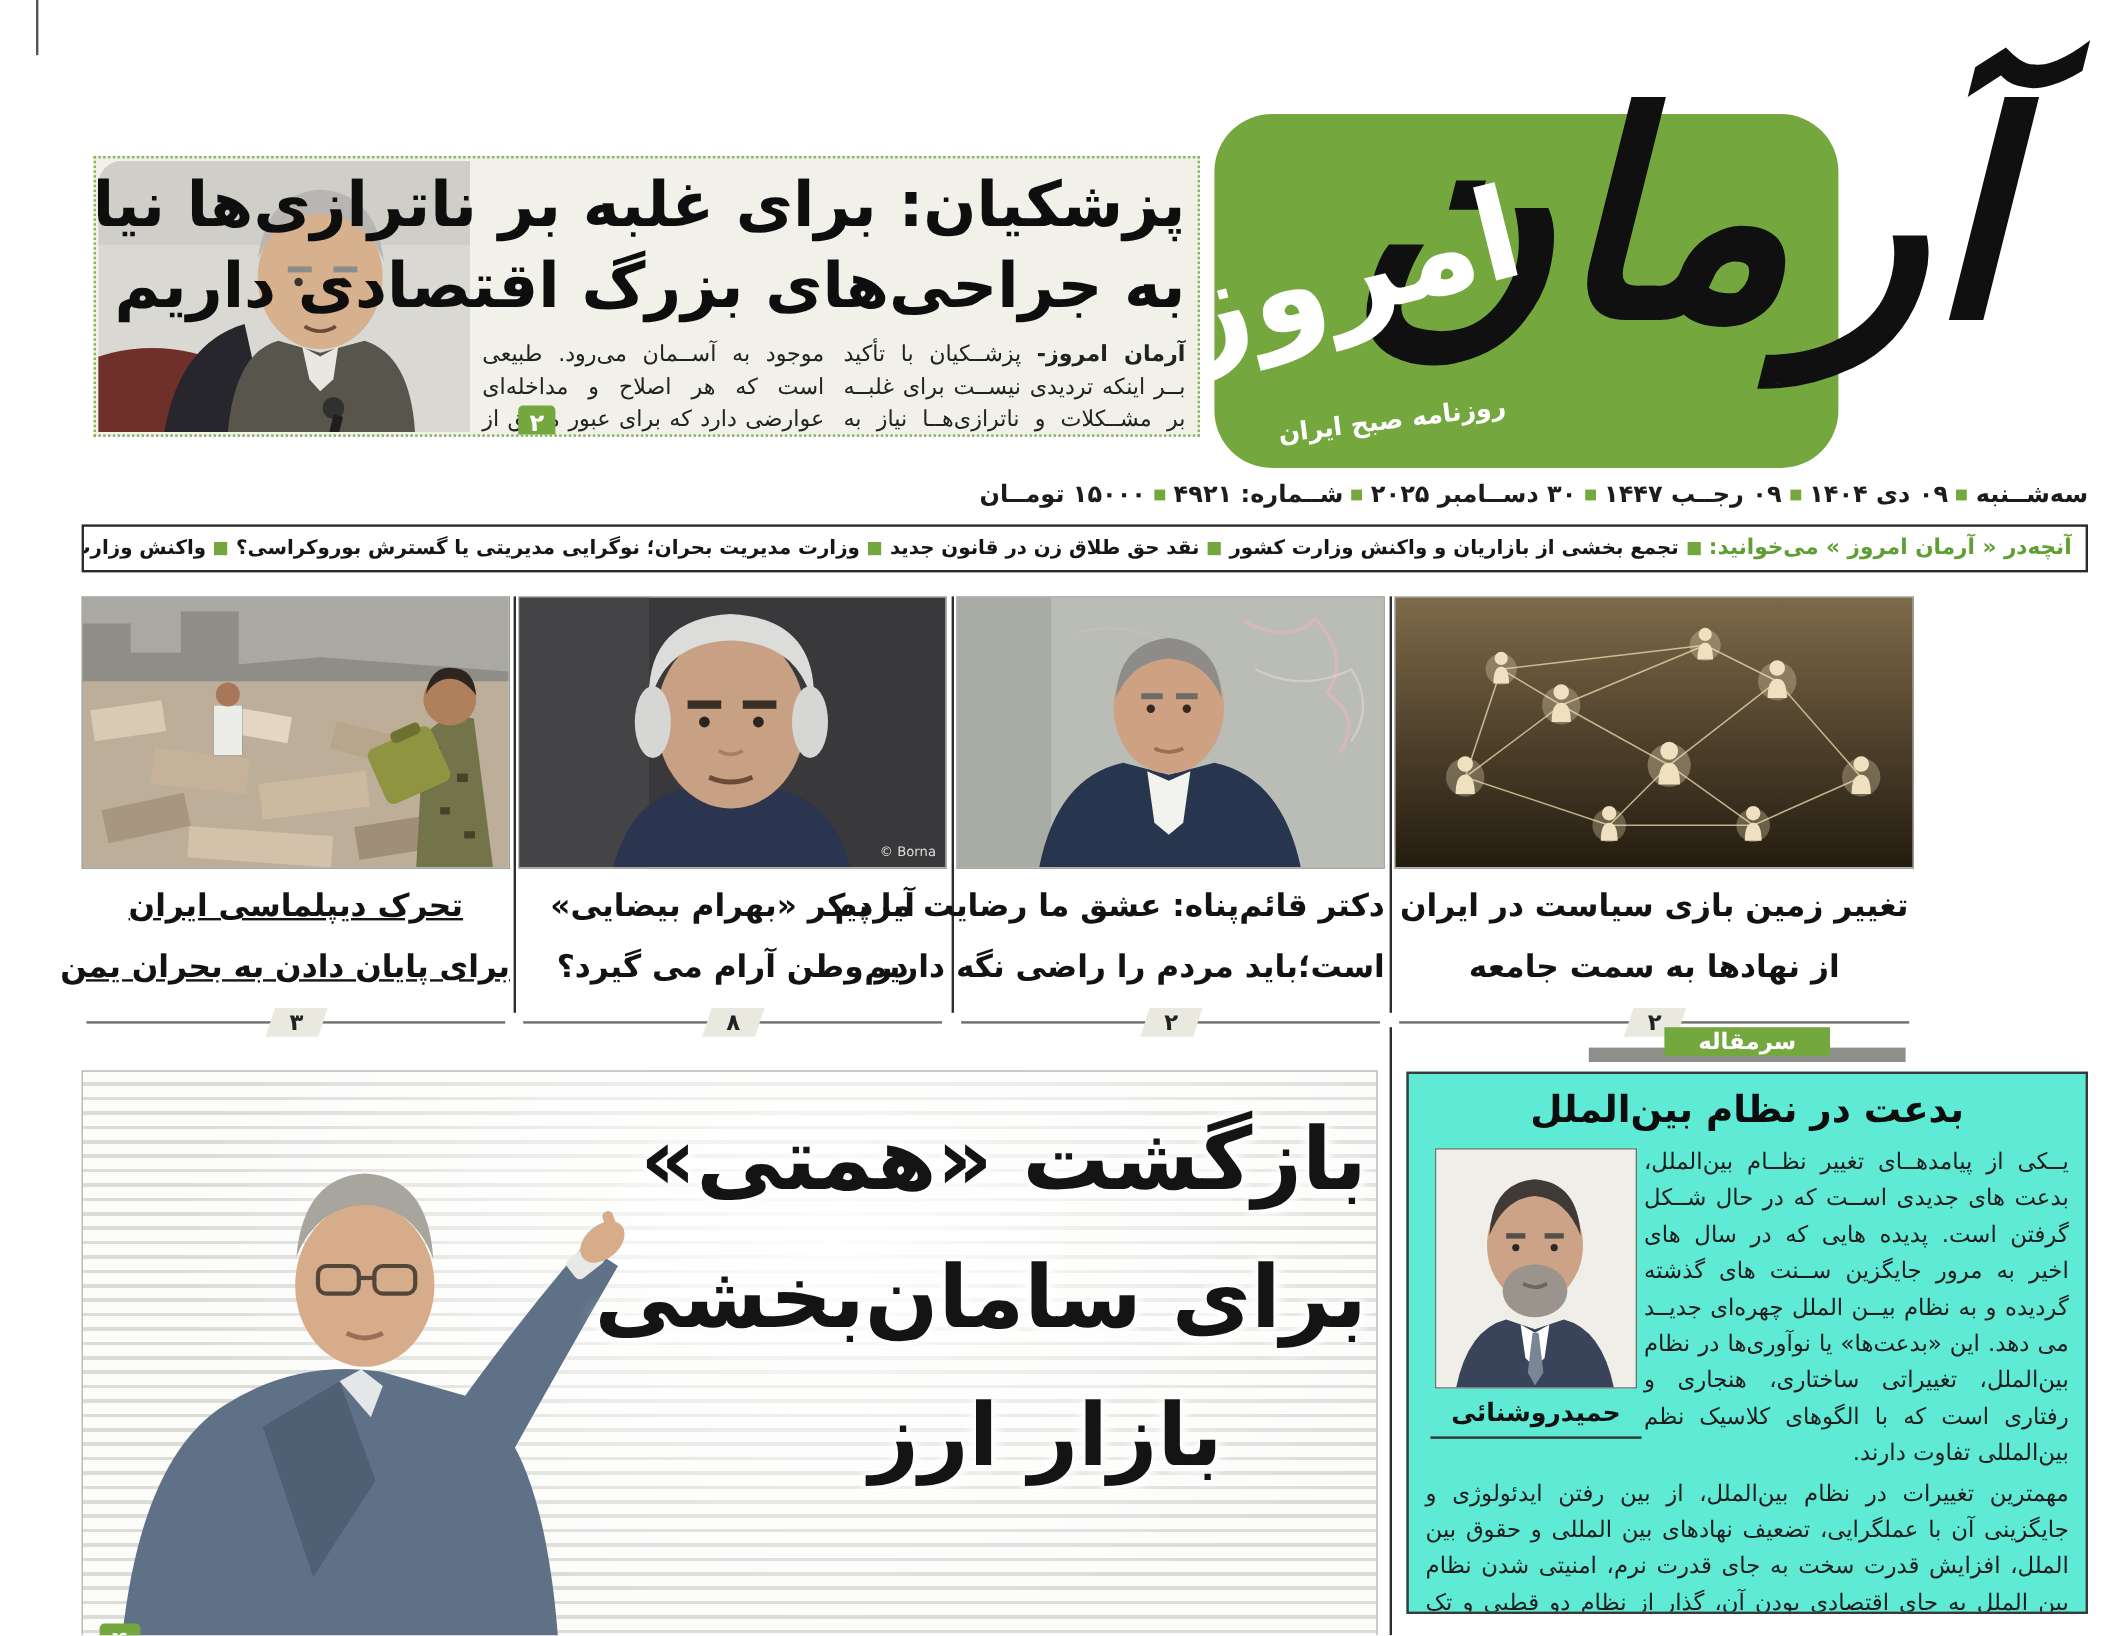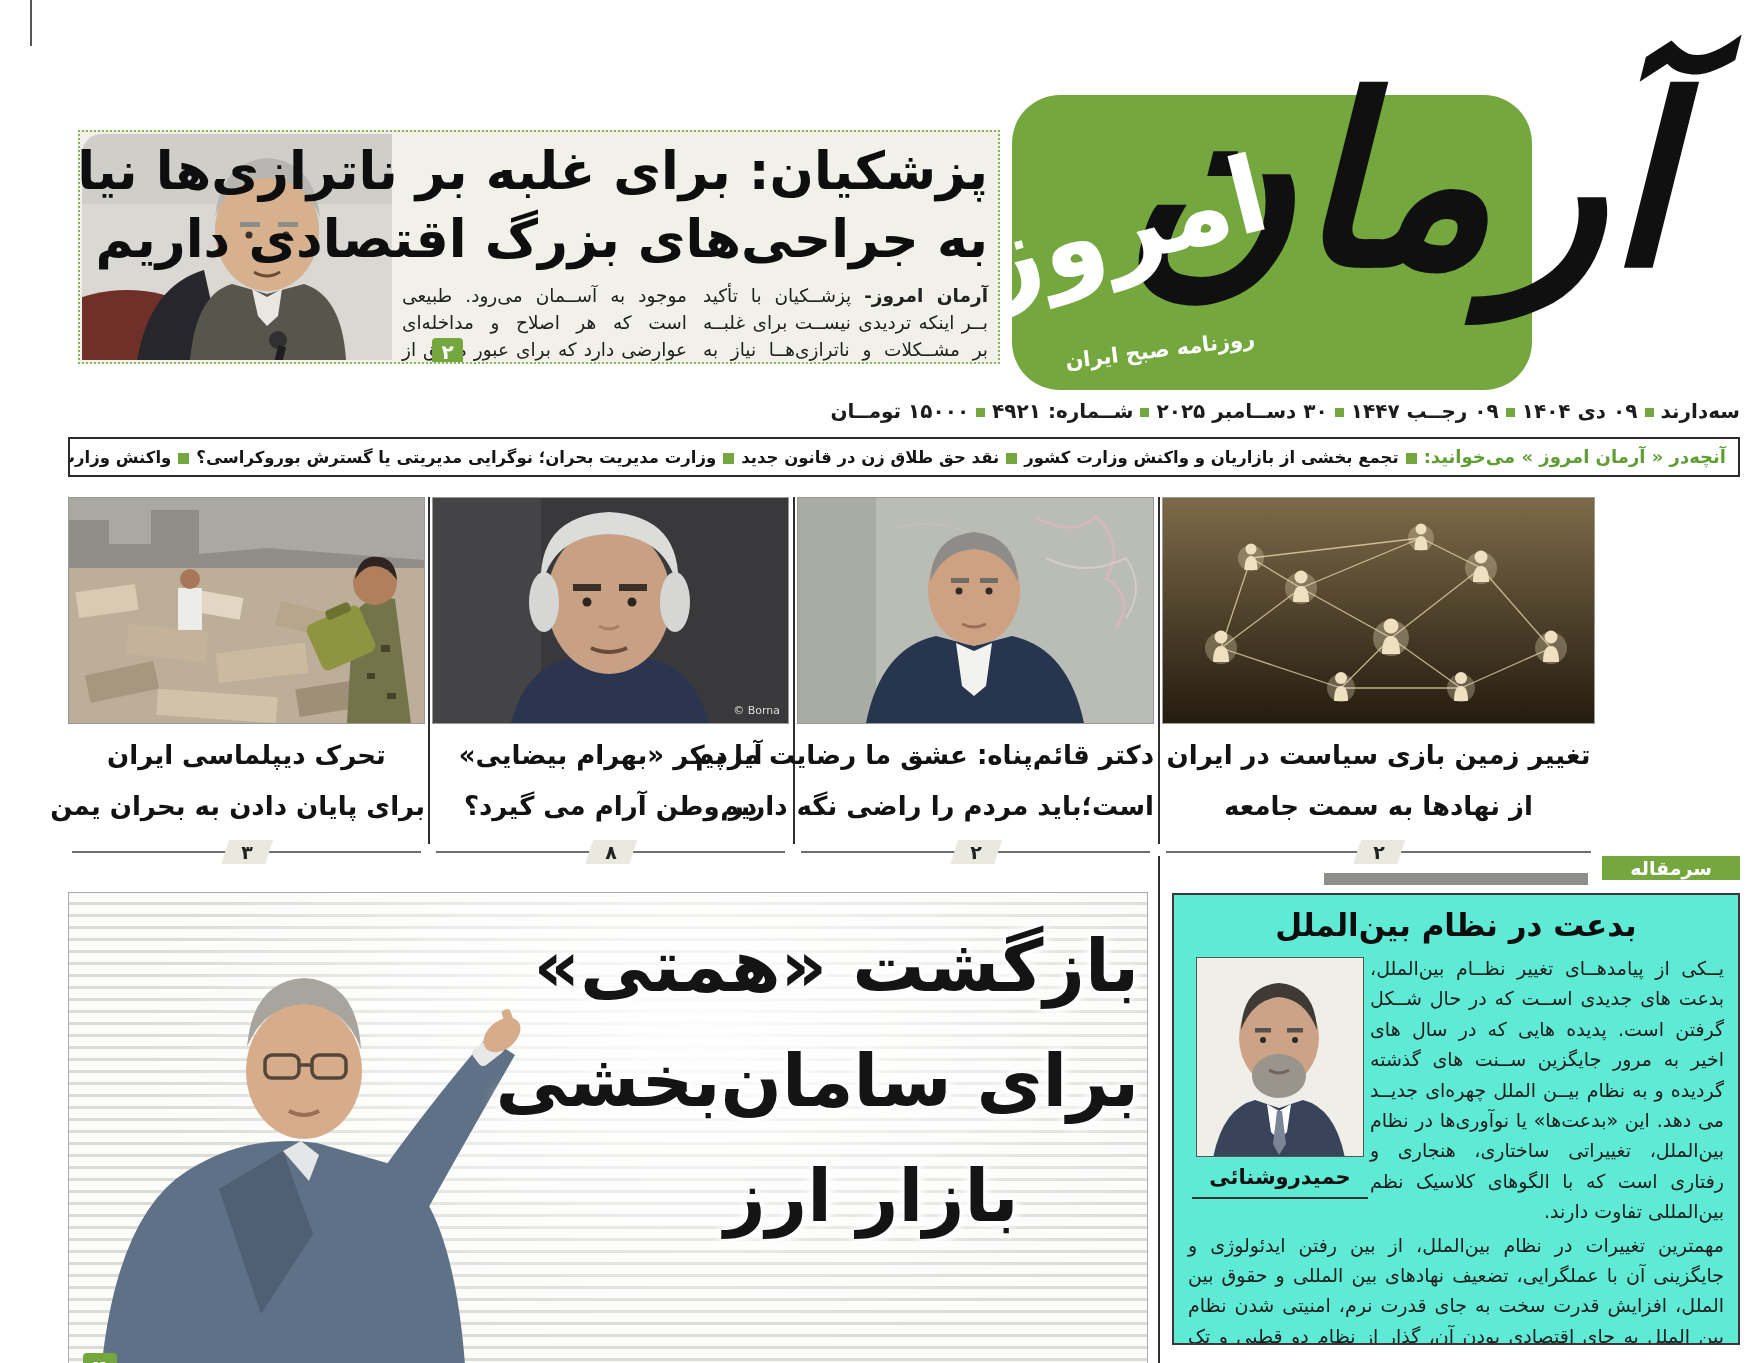--- a/index.html
+++ b/index.html
@@ -42,21 +42,21 @@
 
   
   .ticker{position:absolute;left:68px;top:437px;width:1672px;height:40px;box-sizing:border-box;
           border:2px solid #2b2b2b;line-height:36px;padding:0 12px;white-space:nowrap;
           overflow:hidden;font-weight:bold;font-size:16.5px;background:#fff;}
   .ticker-label{color:#5f9e33;font-size:18px;}
   .ticker .sq{width:11px;height:11px;}
 
   
   .teaser{position:absolute;top:497px;height:352px;}
-  .t1{left:68px;width:357px;} .t2{left:432px;width:357px;}
+  .t1{left:68px;width:357px;text-decoration:underline;} .t2{left:432px;width:357px;}
   .t3{left:797px;width:357px;} .t4{left:1162px;width:433px;}
   .teaser-photo{position:relative;width:100%;height:227px;border:1px solid #9a9a94;
                 box-sizing:border-box;overflow:hidden;background:#ccc;}
   .photo-credit{position:absolute;right:8px;bottom:6px;color:#ddd;font-size:11px;direction:ltr;}
   .teaser-caption{margin-top:12px;text-align:center;font-size:26px;font-weight:bold;
                   line-height:1.5;white-space:nowrap;color:#131313;}
   .teaser-foot{position:relative;margin-top:12px;height:30px;}
   .rule{position:absolute;left:4px;right:4px;top:13px;border-top:2px solid #6e6e6a;}
   .pagenum{position:absolute;left:50%;top:2px;transform:translateX(-50%) skewX(-18deg);
            background:#e9e9e0;padding:1px 16px;}
@@ -72,21 +72,21 @@
                 radial-gradient(ellipse at 58% 28%, rgba(255,255,255,.95), rgba(255,255,255,0) 62%),
                 repeating-linear-gradient(180deg,#fcfcfb 0px,#fcfcfb 9px,#dcdcd7 9px,#dcdcd7 12px);}
   .main-man{position:absolute;left:0;bottom:0;width:460px;height:507px;}
   .main-headline{position:absolute;left:535px;top:16px;width:535px;text-align:center;
                  font-size:72px;font-weight:bold;line-height:1.6;color:#141414;white-space:nowrap;
                  text-shadow:0 0 18px #fff,0 0 12px #fff,0 0 8px #fff,2px 2px 10px #fff;}
   .main-badge{position:absolute;left:14px;bottom:12px;width:34px;height:31px;line-height:31px;font-size:22px;}
 
   
   .editorial{position:absolute;left:1172px;top:856px;width:568px;height:507px;}
-  .ed-tab-wrap{position:relative;height:34px;}
+  .ed-tab-wrap{text-align:center;position:relative;height:34px;}
   .ed-tab{display:inline-block;background:#74a83e;color:#fff;font-weight:bold;
           font-size:19px;padding:1px 28px;position:relative;z-index:2;}
   .ed-bar{height:12px;background:#8e8e8a;width:264px;margin:-7px auto 0;position:relative;z-index:1;}
   .ed-box{border:2px solid #3a3a3a;margin-top:3px;padding:8px 14px;height:452px;
           box-sizing:border-box;overflow:hidden;background:#5eead4;}
   .ed-title{font-size:31px;font-weight:bold;text-align:center;margin:4px 0 10px;color:#0d0d0d;}
   .ed-author{float:left;width:176px;margin:4px 2px 17px 4px;text-align:center;}
   .ed-author-photo{width:168px;height:200px;border:1px solid #555;box-sizing:border-box;
                    overflow:hidden;margin:0 auto;background:#efeee8;}
   .ed-author-name{font-size:21px;font-weight:bold;margin-top:8px;color:#111;}
@@ -131,21 +131,21 @@
       <div class="top-headline">به جراحی‌های بزرگ اقتصادی داریم</div>
       <div class="top-body">
         <div class="col"><span class="lead">آرمان امروز-</span><span> پزشــکیان با تأکید بــر اینکه تردیدی نیســت برای غلبــه بر مشــکلات و ناترازی‌هــا نیاز به جراحی‌های بزرگ اقتصــادی داریم، گفت: بحث اصلاح هر بخشی که مطرح می‌شود، فریاد منتفعین از وضعیت</span></div>
         <div class="col">موجود به آســمان می‌رود. طبیعی است که هر اصلاح و مداخله‌ای عوارضی دارد که برای عبور موفق از آن باید به زبان و نگاه مشترک برسیم؛ اگر به تأکیدات کارشناسان بــرای اصلاح وضعیت موجود عمل نکنیم، وضعیت هر ..</div>
       </div>
     </div>
     <div class="badge top-badge">۲</div>
   </div>
 
   <div class="dateline">
-    <span>سه‌دارند</span><span class="sq"></span><span>۰۹ دی ۱۴۰۴</span><span class="sq"></span><span>۰۹ رجــب ۱۴۴۷</span><span class="sq"></span><span>۳۰ دســامبر ۲۰۲۵</span><span class="sq"></span><span>شــماره: ۴۹۲۱</span><span class="sq"></span><span>۱۵۰۰۰ تومــان</span>
+    <span>سه‌شــنبه</span><span class="sq"></span><span>۰۹ دی ۱۴۰۴</span><span class="sq"></span><span>۰۹ رجــب ۱۴۴۷</span><span class="sq"></span><span>۳۰ دســامبر ۲۰۲۵</span><span class="sq"></span><span>شــماره: ۴۹۲۱</span><span class="sq"></span><span>۱۵۰۰۰ تومــان</span>
   </div>
 
   <div class="ticker">
     <span class="ticker-label">آنچه‌در « آرمان امروز » می‌خوانید:</span><span class="sq"></span><span>تجمع بخشی از بازاریان و واکنش وزارت کشور</span><span class="sq"></span><span>نقد حق طلاق زن در قانون جدید</span><span class="sq"></span><span>وزارت مدیریت بحران؛ نوگرایی مدیریتی یا گسترش بوروکراسی؟</span><span class="sq"></span><span>واکنش وزارت خارجه به سرباز ایرانی ارتش روسیه</span>
   </div>
 
   <div class="teaser t1">
     <div class="teaser-photo">
       <svg viewBox="0 0 357 225" width="357" height="225" preserveAspectRatio="none">
         <rect width="357" height="225" fill="#bdae9a"></rect>

